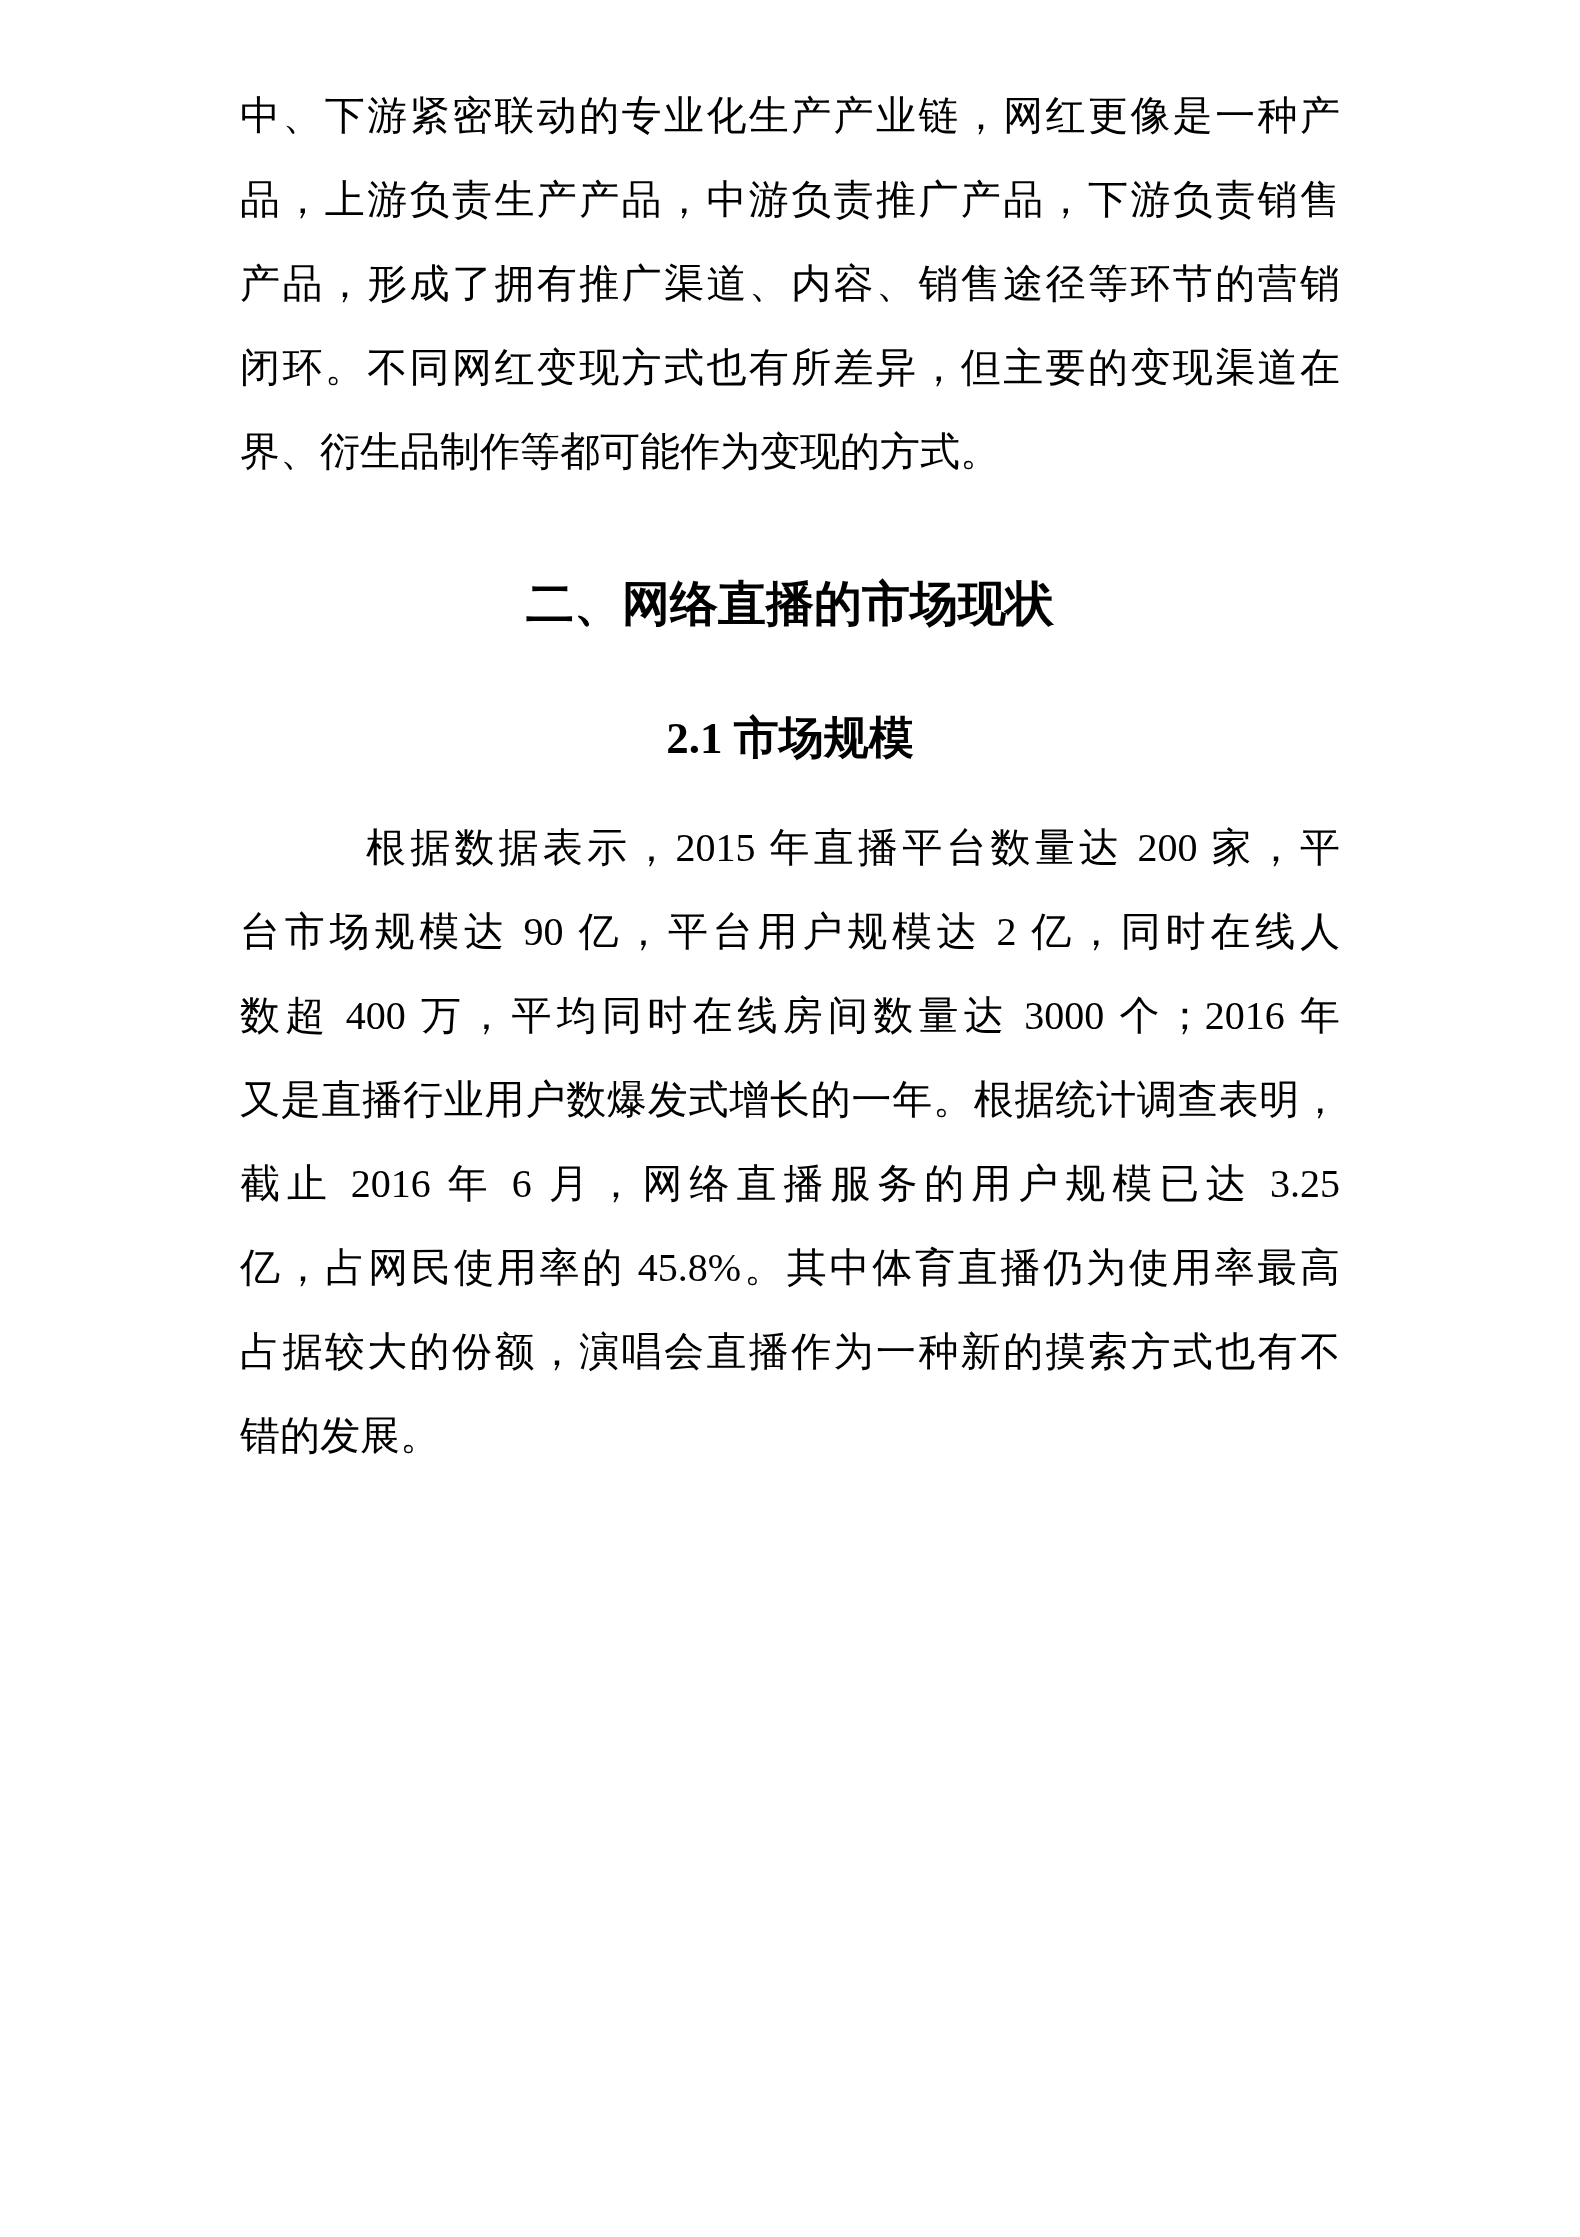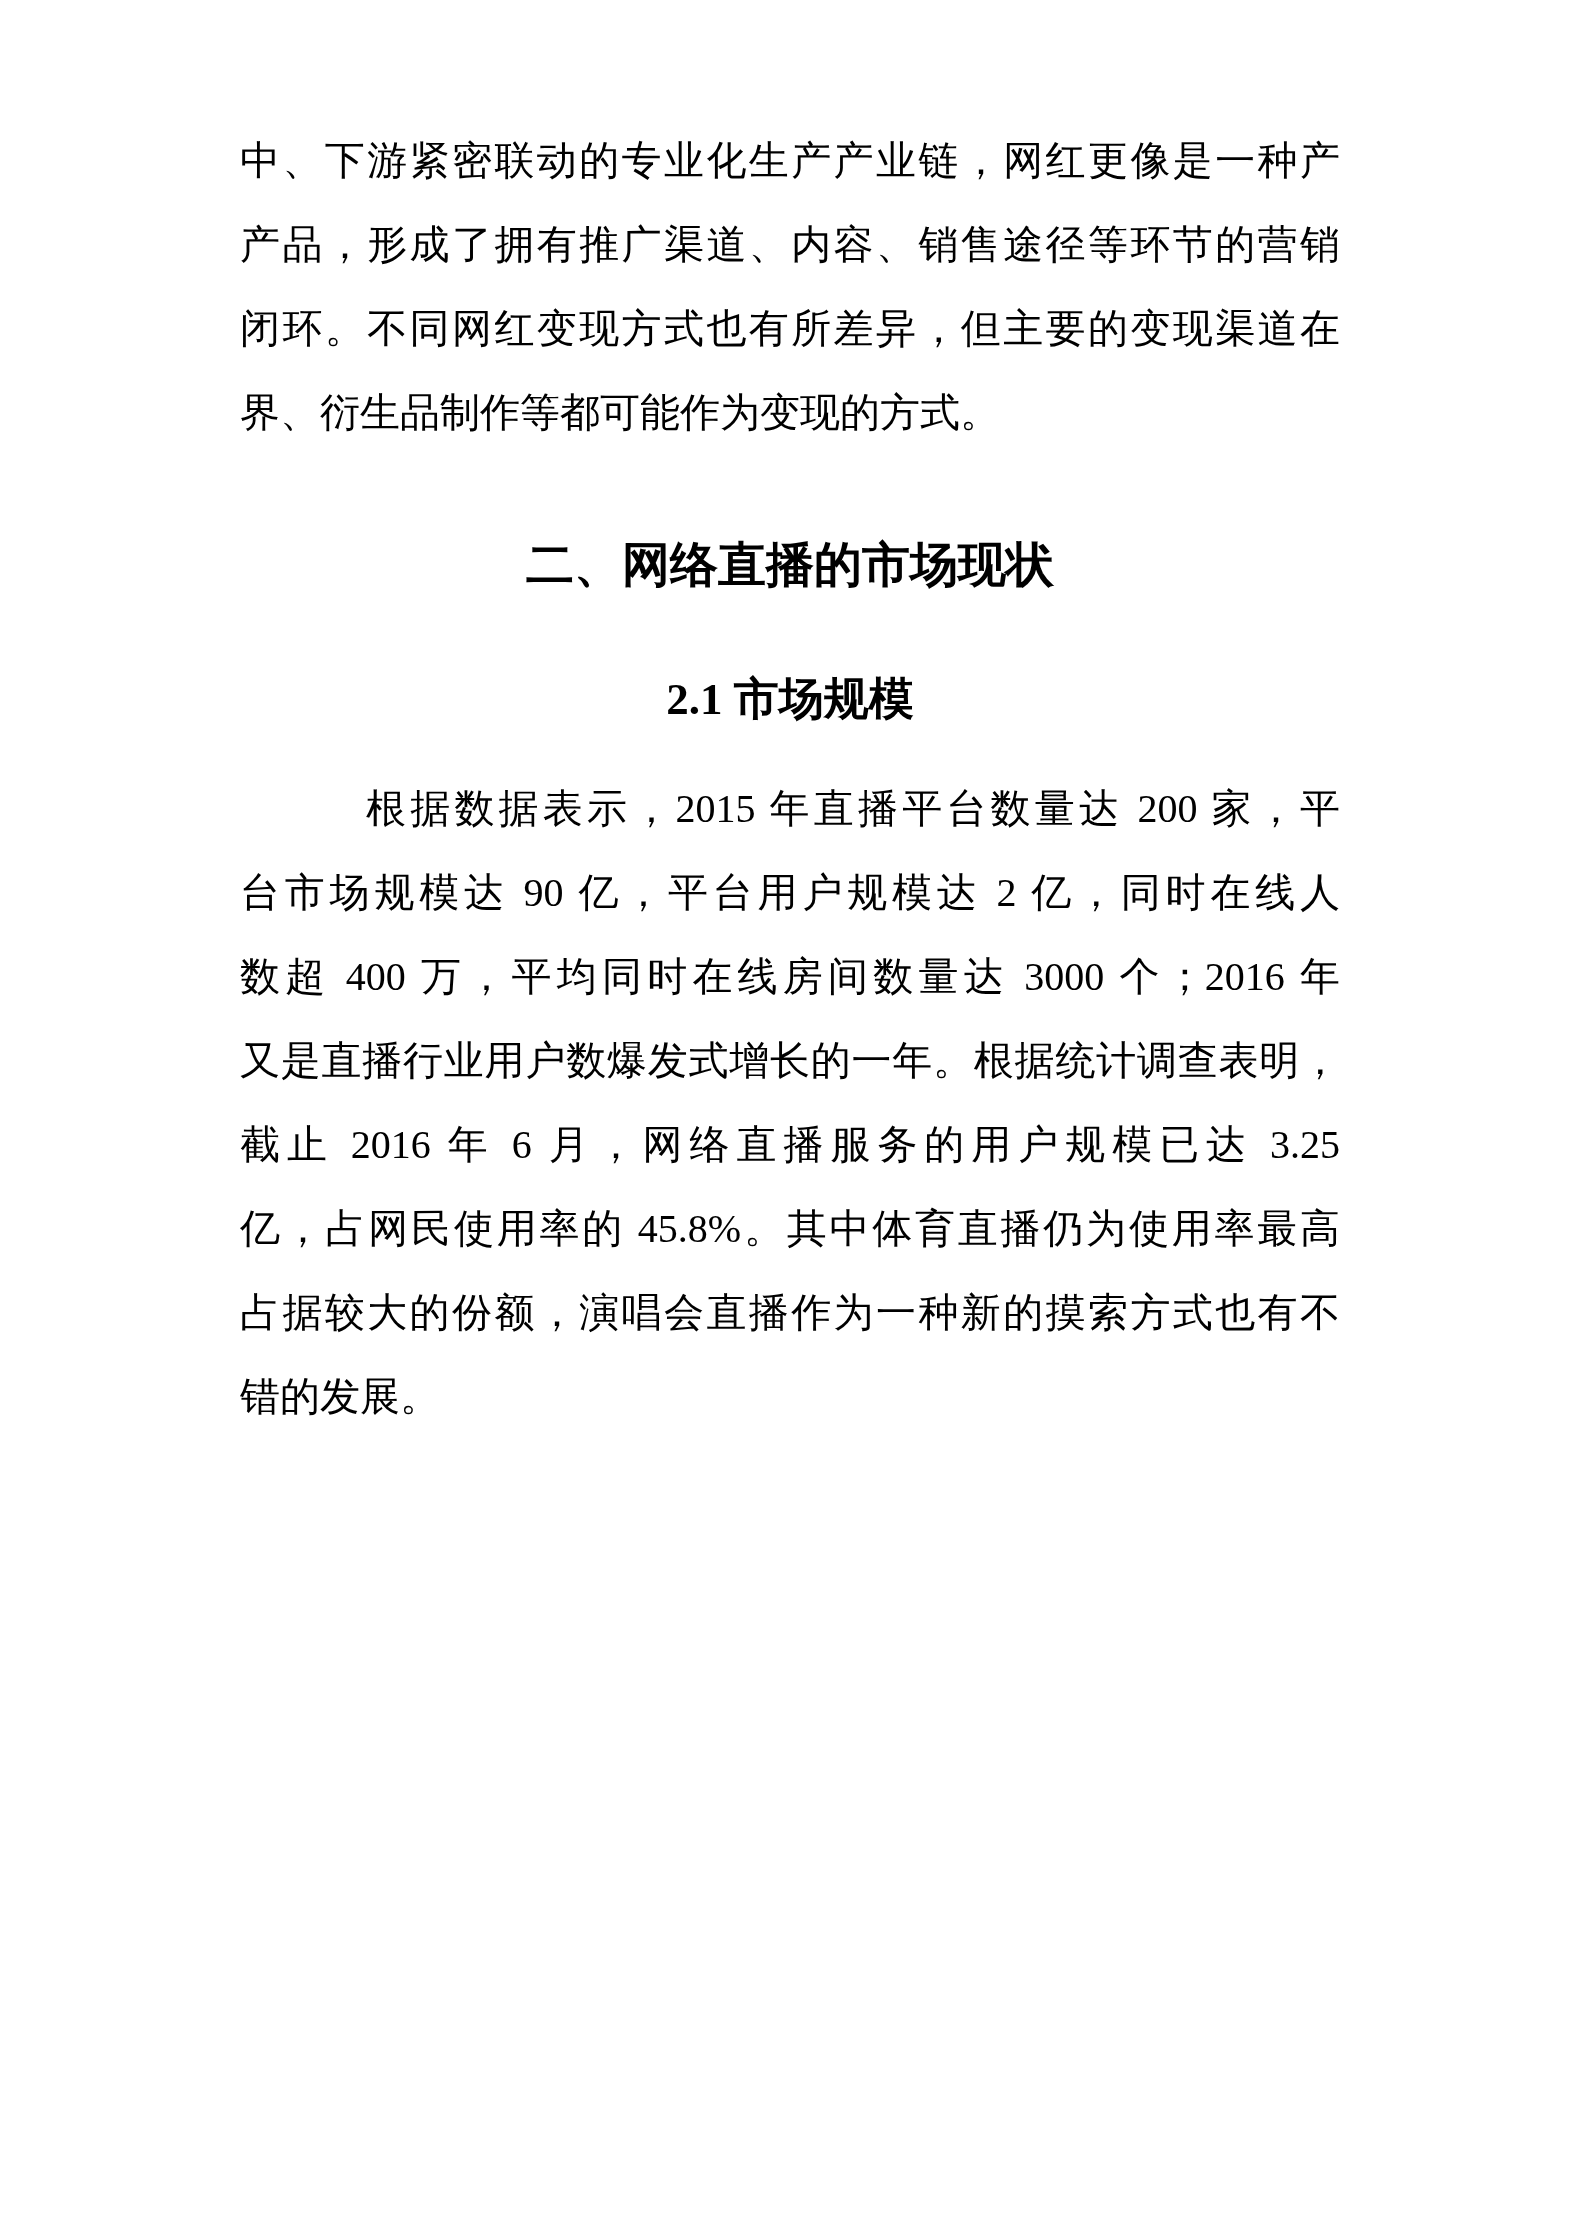--- a/index.html
+++ b/index.html
@@ -8,21 +8,21 @@
     background: #ffffff;
   }
   .page {
     width: 1580px;
     height: 2237px;
     box-sizing: border-box;
     position: relative;
     margin: 0 auto;
     background: #ffffff;
     color: #000000;
-    padding: 119px 240px 0 240px;
+    padding: 74px 240px 0 240px;
     font-family: "Liberation Serif", "DejaVu Serif", serif;
     overflow: hidden;
   }
   .para {
     font-size: 40px;
     line-height: 84px;
     margin: 0;
   }
   .line {
     text-align: justify;
@@ -55,20 +55,21 @@
     margin-top: 26px;
   }
 </style>
 </head>
 <body>
 
 <div class="page">
 
   <div class="para p1">
     <div class="line">中、下游紧密联动的专业化生产产业链，网红更像是一种产</div>
+    <div class="line">品，上游负责生产产品，中游负责推广产品，下游负责销售</div>
     <div class="line">产品，形成了拥有推广渠道、内容、销售途径等环节的营销</div>
     <div class="line">闭环。不同网红变现方式也有所差异，但主要的变现渠道在</div>
     <div class="line last">界、衍生品制作等都可能作为变现的方式。</div>
   </div>
 
   <h2 class="heading1">二、网络直播的市场现状</h2>
 
   <h3 class="heading2">2.1 市场规模</h3>
 
   <div class="para p2">

